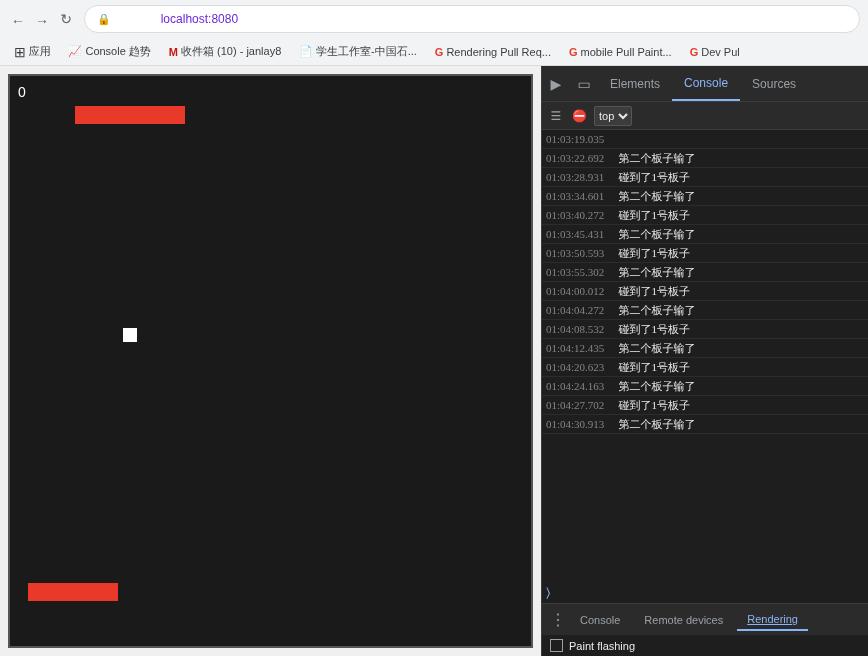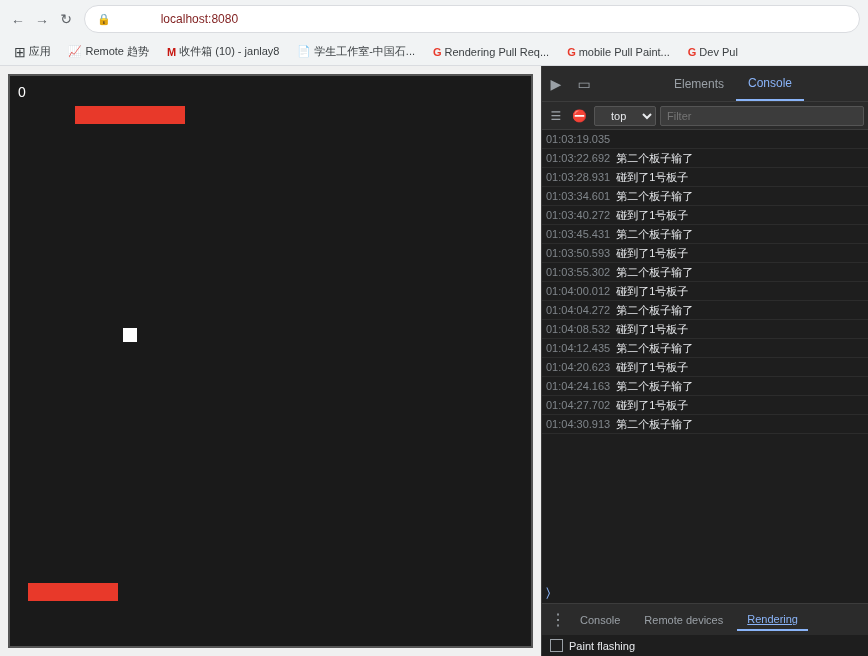--- a/index.html
+++ b/index.html
@@ -5,21 +5,21 @@
     * { margin: 0; padding: 0; box-sizing: border-box; }
     body { width: 868px; height: 656px; font-family: Arial, sans-serif; font-size: 12px; overflow: hidden; background: #f0f0f0; }
 
     
     .browser-chrome { background: #f1f3f4; width: 100%; }
     .browser-toolbar { display: flex; align-items: center; padding: 6px 8px; gap: 8px; background: #f1f3f4; height: 38px; }
     .nav-buttons { display: flex; gap: 4px; align-items: center; }
     .nav-btn { width: 20px; height: 20px; border: none; background: transparent; cursor: pointer; color: #5f6368; font-size: 14px; display: flex; align-items: center; justify-content: center; }
     .nav-btn:disabled { opacity: 0.4; }
     .address-bar { flex: 1; display: flex; align-items: center; background: white; border-radius: 20px; padding: 4px 12px; gap: 6px; height: 28px; border: 1px solid #dadce0; }
-    .address-text { font-size: 12px; color: #7f1d1d; padding-left: 44px; }
+    .address-text { font-size: 12px; color: #6d28d9; padding-left: 44px; }
     .lock-icon { color: #5f6368; font-size: 11px; }
 
     
     .bookmarks-bar { display: flex; align-items: center; padding: 2px 8px; background: #f1f3f4; border-bottom: 1px solid #dadce0; height: 28px; gap: 6px; font-size: 11px; overflow: hidden; }
     .bookmark-item { display: flex; align-items: center; gap: 3px; padding: 2px 6px; border-radius: 3px; cursor: pointer; white-space: nowrap; color: #3c4043; }
     .apps-icon { font-size: 14px; }
 
     
     .main-content { display: flex; height: calc(656px - 38px - 28px); }
 
@@ -36,32 +36,32 @@
     .ball { position: absolute; top: 252px; left: 113px; width: 14px; height: 14px; background: white; }
 
     
     .paddle-bottom { position: absolute; bottom: 45px; left: 18px; width: 90px; height: 18px; background: #e8392a; }
 
     
     .devtools { flex: 1; background: #1e1e1e; color: #e8eaed; display: flex; flex-direction: column; border-left: 1px solid #3c3c3c; }
 
     .devtools-toolbar { display: flex; align-items: center; background: #2b2b2b; border-bottom: 1px solid #3c3c3c; height: 36px; }
     .devtools-icon-btn { width: 28px; height: 36px; display: flex; align-items: center; justify-content: center; cursor: pointer; color: #9aa0a6; border: none; background: transparent; font-size: 14px; }
-    .devtools-tabs { display: flex; align-items: flex-end; flex: 1; height: 100%; justify-content: center; }
+    .devtools-tabs { display: flex; align-items: flex-end; flex: 1; height: 100%; }
     .devtools-tab { padding: 8px 12px; font-size: 12px; color: #9aa0a6; cursor: pointer; height: 100%; display: flex; align-items: center; }
     .devtools-tab.active { color: #8ab4f8; border-bottom: 2px solid #8ab4f8; }
 
     .devtools-console-toolbar { display: flex; align-items: center; background: #2b2b2b; border-bottom: 1px solid #3c3c3c; height: 28px; padding: 0 4px; gap: 4px; }
     .console-icon-btn { width: 20px; height: 20px; display: flex; align-items: center; justify-content: center; cursor: pointer; color: #9aa0a6; border: none; background: transparent; font-size: 12px; }
-    .context-selector { background: #3c3c3c; border: 1px solid #555; color: #e8eaed; font-size: 11px; padding: 1px 12px; border-radius: 2px; height: 20px; }
+    .context-selector { background: #3c3c3c; border: 1px solid #555; color: #e8eaed; font-size: 11px; padding: 1px 0; border-radius: 2px; height: 20px; }
     .filter-input { flex: 1; background: #3c3c3c; border: 1px solid #555; color: #e8eaed; font-size: 11px; padding: 1px 6px; border-radius: 2px; height: 20px; }
 
     
     .console-log { flex: 1; overflow-y: auto; background: #1e1e1e; padding: 0; }
-    .log-entry { display: flex; align-items: flex-start; padding: 1px 4px; border-bottom: 1px solid #2c2c2c; font-family: Liberation Sans, sans-serif; font-size: 11px; line-height: 16px; }
+    .log-entry { display: flex; align-items: flex-start; padding: 1px 4px; border-bottom: 1px solid #2c2c2c; font-family: Liberation Serif, serif; font-size: 11px; line-height: 16px; gap: 8px; }
     .log-time { color: #80868b; margin-right: 6px; white-space: nowrap; }
     .log-msg { color: #e8eaed; }
 
     
     .console-prompt { color: #8ab4f8; padding: 2px 4px; font-size: 13px; }
 
     
     .devtools-bottom-bar { display: flex; align-items: center; background: #2b2b2b; border-top: 1px solid #3c3c3c; height: 32px; padding: 0 8px; gap: 4px; }
     .bottom-tab { padding: 4px 10px; font-size: 11px; color: #9aa0a6; cursor: pointer; }
     .bottom-tab.active { color: #8ab4f8; border-bottom: 2px solid #8ab4f8; text-decoration: underline; }
@@ -87,21 +87,21 @@
       <span class="address-text">localhost:8080</span>
     </div>
   </div>
   <div class="bookmarks-bar">
     <span class="bookmark-item">
       <span class="apps-icon">⊞</span>
       <span>应用</span>
     </span>
     <span class="bookmark-item">
       <span>📈</span>
-      <span>Remote 趋势</span>
+      <span>Console 趋势</span>
     </span>
     <span class="bookmark-item">
       <span style="font-weight:bold;color:#c71610;">M</span>
       <span>收件箱 (10) - janlay8</span>
     </span>
     <span class="bookmark-item">
       <span>📄</span>
       <span>学生工作室-中国石...</span>
     </span>
     <span class="bookmark-item">
@@ -129,30 +129,30 @@
   </div>
 
   <div class="devtools">
 
     <div class="devtools-toolbar">
       <button class="devtools-icon-btn" title="Inspect">▶</button>
       <button class="devtools-icon-btn" title="Device">▭</button>
       <div class="devtools-tabs">
         <div class="devtools-tab">Elements</div>
         <div class="devtools-tab active">Console</div>
+        <div class="devtools-tab">Sources</div>
       </div>
     </div>
 
     <div class="devtools-console-toolbar">
       <button class="console-icon-btn">☰</button>
       <button class="console-icon-btn">⛔</button>
       <select class="context-selector">
         <option>top</option>
       </select>
-      <input class="filter-input" type="text" placeholder="Filter" style="">
     </div>
 
     <div class="console-log" id="console-log-container">
     <div class="log-entry">
           <span class="log-time">01:03:19.035</span>
         </div>
         <div class="log-entry">
           <span class="log-time">01:03:22.692</span>
           <span class="log-msg">第二个板子输了</span>
         </div>

